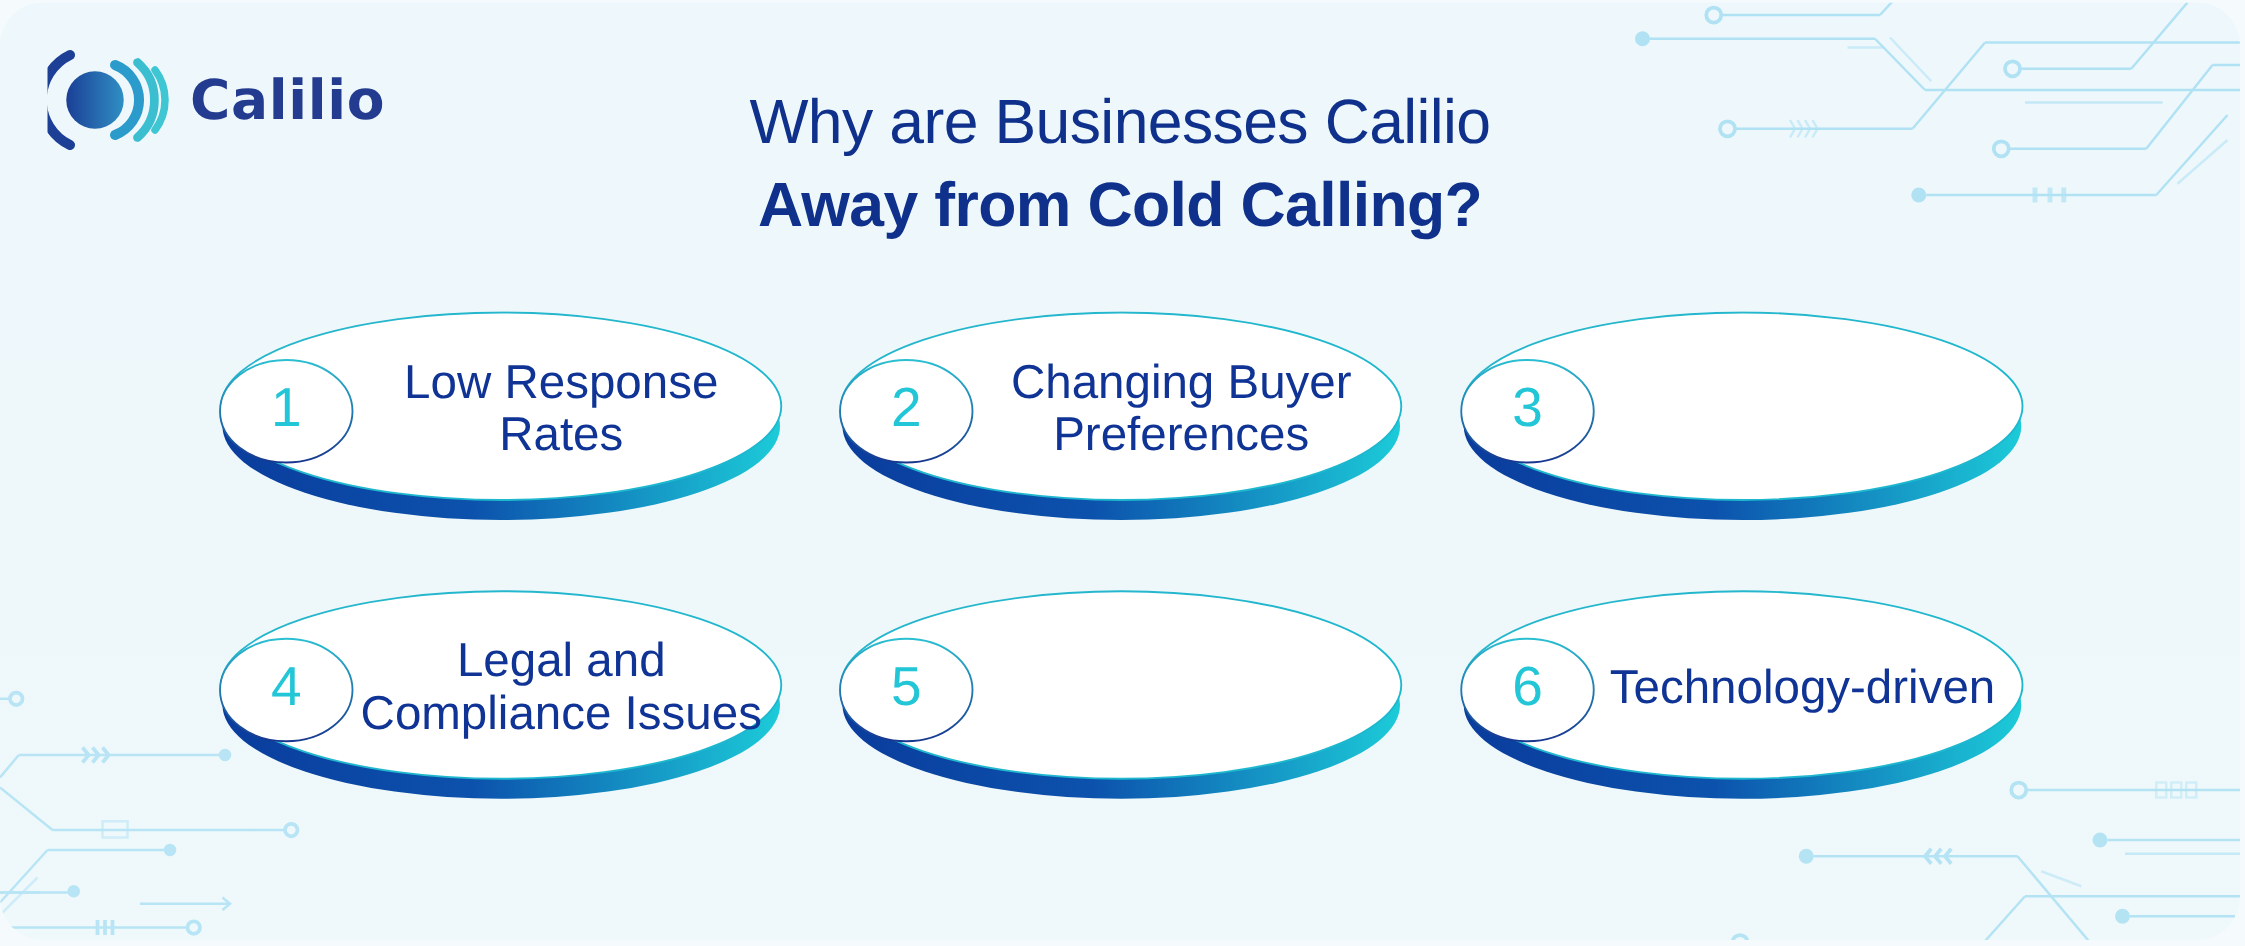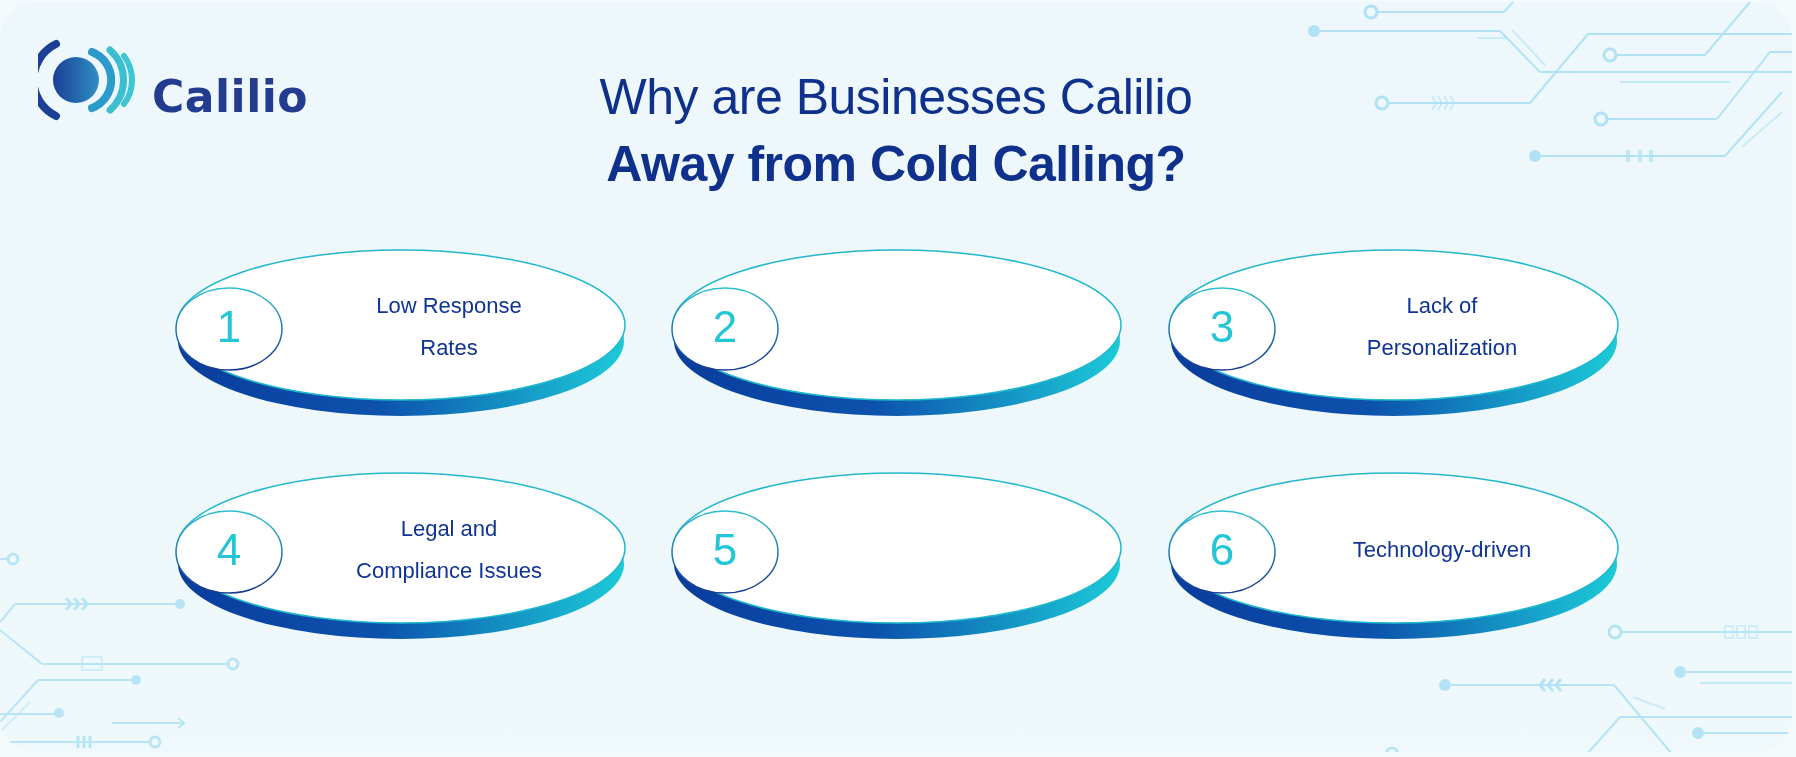--- a/index.html
+++ b/index.html
@@ -24,21 +24,21 @@
   }
   .circuit {
     position: absolute;
     left: 0; top: 0;
     width: 1792px; height: 750px;
   }
   .logo {
     position: absolute;
     left: 38px; top: 36px;
     display: flex;
-    align-items: flex-end;
+    align-items: center;
   }
   .logo svg { display: block; }
   .logo-text {
     margin-left: 14px;
     font-family: "DejaVu Sans", sans-serif;
     font-weight: bold;
     font-size: 44px;
     color: #243c8f;
     letter-spacing: 0.5px;
   }
@@ -81,21 +81,21 @@
     color: #22c6d6;
   }
   .label {
     position: absolute;
     left: 112px; right: 16px;
     top: 30px; height: 96px;
     display: flex; flex-direction: column;
     align-items: center; justify-content: center;
     text-align: center;
     font-family: "Liberation Sans", sans-serif;
-    font-size: 22px;
+    font-size: 38px;
     line-height: 42px;
     color: #103495;
   }
 </style>
 </head>
 <body>
 
 <svg width="0" height="0" style="position:absolute">
   <defs>
     <linearGradient id="rimGrad" x1="0" y1="0" x2="1" y2="0">
@@ -248,33 +248,33 @@
     </div>
   </div>
 
   <div class="card" style="left:671px; top:247px;">
     <svg class="shape" width="452" height="172" viewBox="0 0 452 172">
       <ellipse cx="226" cy="92" rx="223" ry="75" fill="url(#rimGrad)"></ellipse>
       <ellipse cx="226" cy="76" rx="224" ry="75" fill="#ffffff" stroke="url(#faceStroke)" stroke-width="1.5"></ellipse>
       <ellipse cx="54" cy="80" rx="53" ry="41" fill="#ffffff" stroke="url(#numStroke)" stroke-width="1.5"></ellipse>
     </svg>
     <div class="num">2</div>
+    <div class="label">
+      <span>Changing Buyer</span>
+      <span>Preferences</span>
+    </div>
   </div>
 
   <div class="card" style="left:1168px; top:247px;">
     <svg class="shape" width="452" height="172" viewBox="0 0 452 172">
       <ellipse cx="226" cy="92" rx="223" ry="75" fill="url(#rimGrad)"></ellipse>
       <ellipse cx="226" cy="76" rx="224" ry="75" fill="#ffffff" stroke="url(#faceStroke)" stroke-width="1.5"></ellipse>
       <ellipse cx="54" cy="80" rx="53" ry="41" fill="#ffffff" stroke="url(#numStroke)" stroke-width="1.5"></ellipse>
     </svg>
     <div class="num">3</div>
-    <div class="label">
-      <span>Lack of</span>
-      <span>Personalization</span>
-    </div>
   </div>
 
   <div class="card" style="left:175px; top:470px;">
     <svg class="shape" width="452" height="172" viewBox="0 0 452 172">
       <ellipse cx="226" cy="92" rx="223" ry="75" fill="url(#rimGrad)"></ellipse>
       <ellipse cx="226" cy="76" rx="224" ry="75" fill="#ffffff" stroke="url(#faceStroke)" stroke-width="1.5"></ellipse>
       <ellipse cx="54" cy="80" rx="53" ry="41" fill="#ffffff" stroke="url(#numStroke)" stroke-width="1.5"></ellipse>
     </svg>
     <div class="num">4</div>
     <div class="label">

